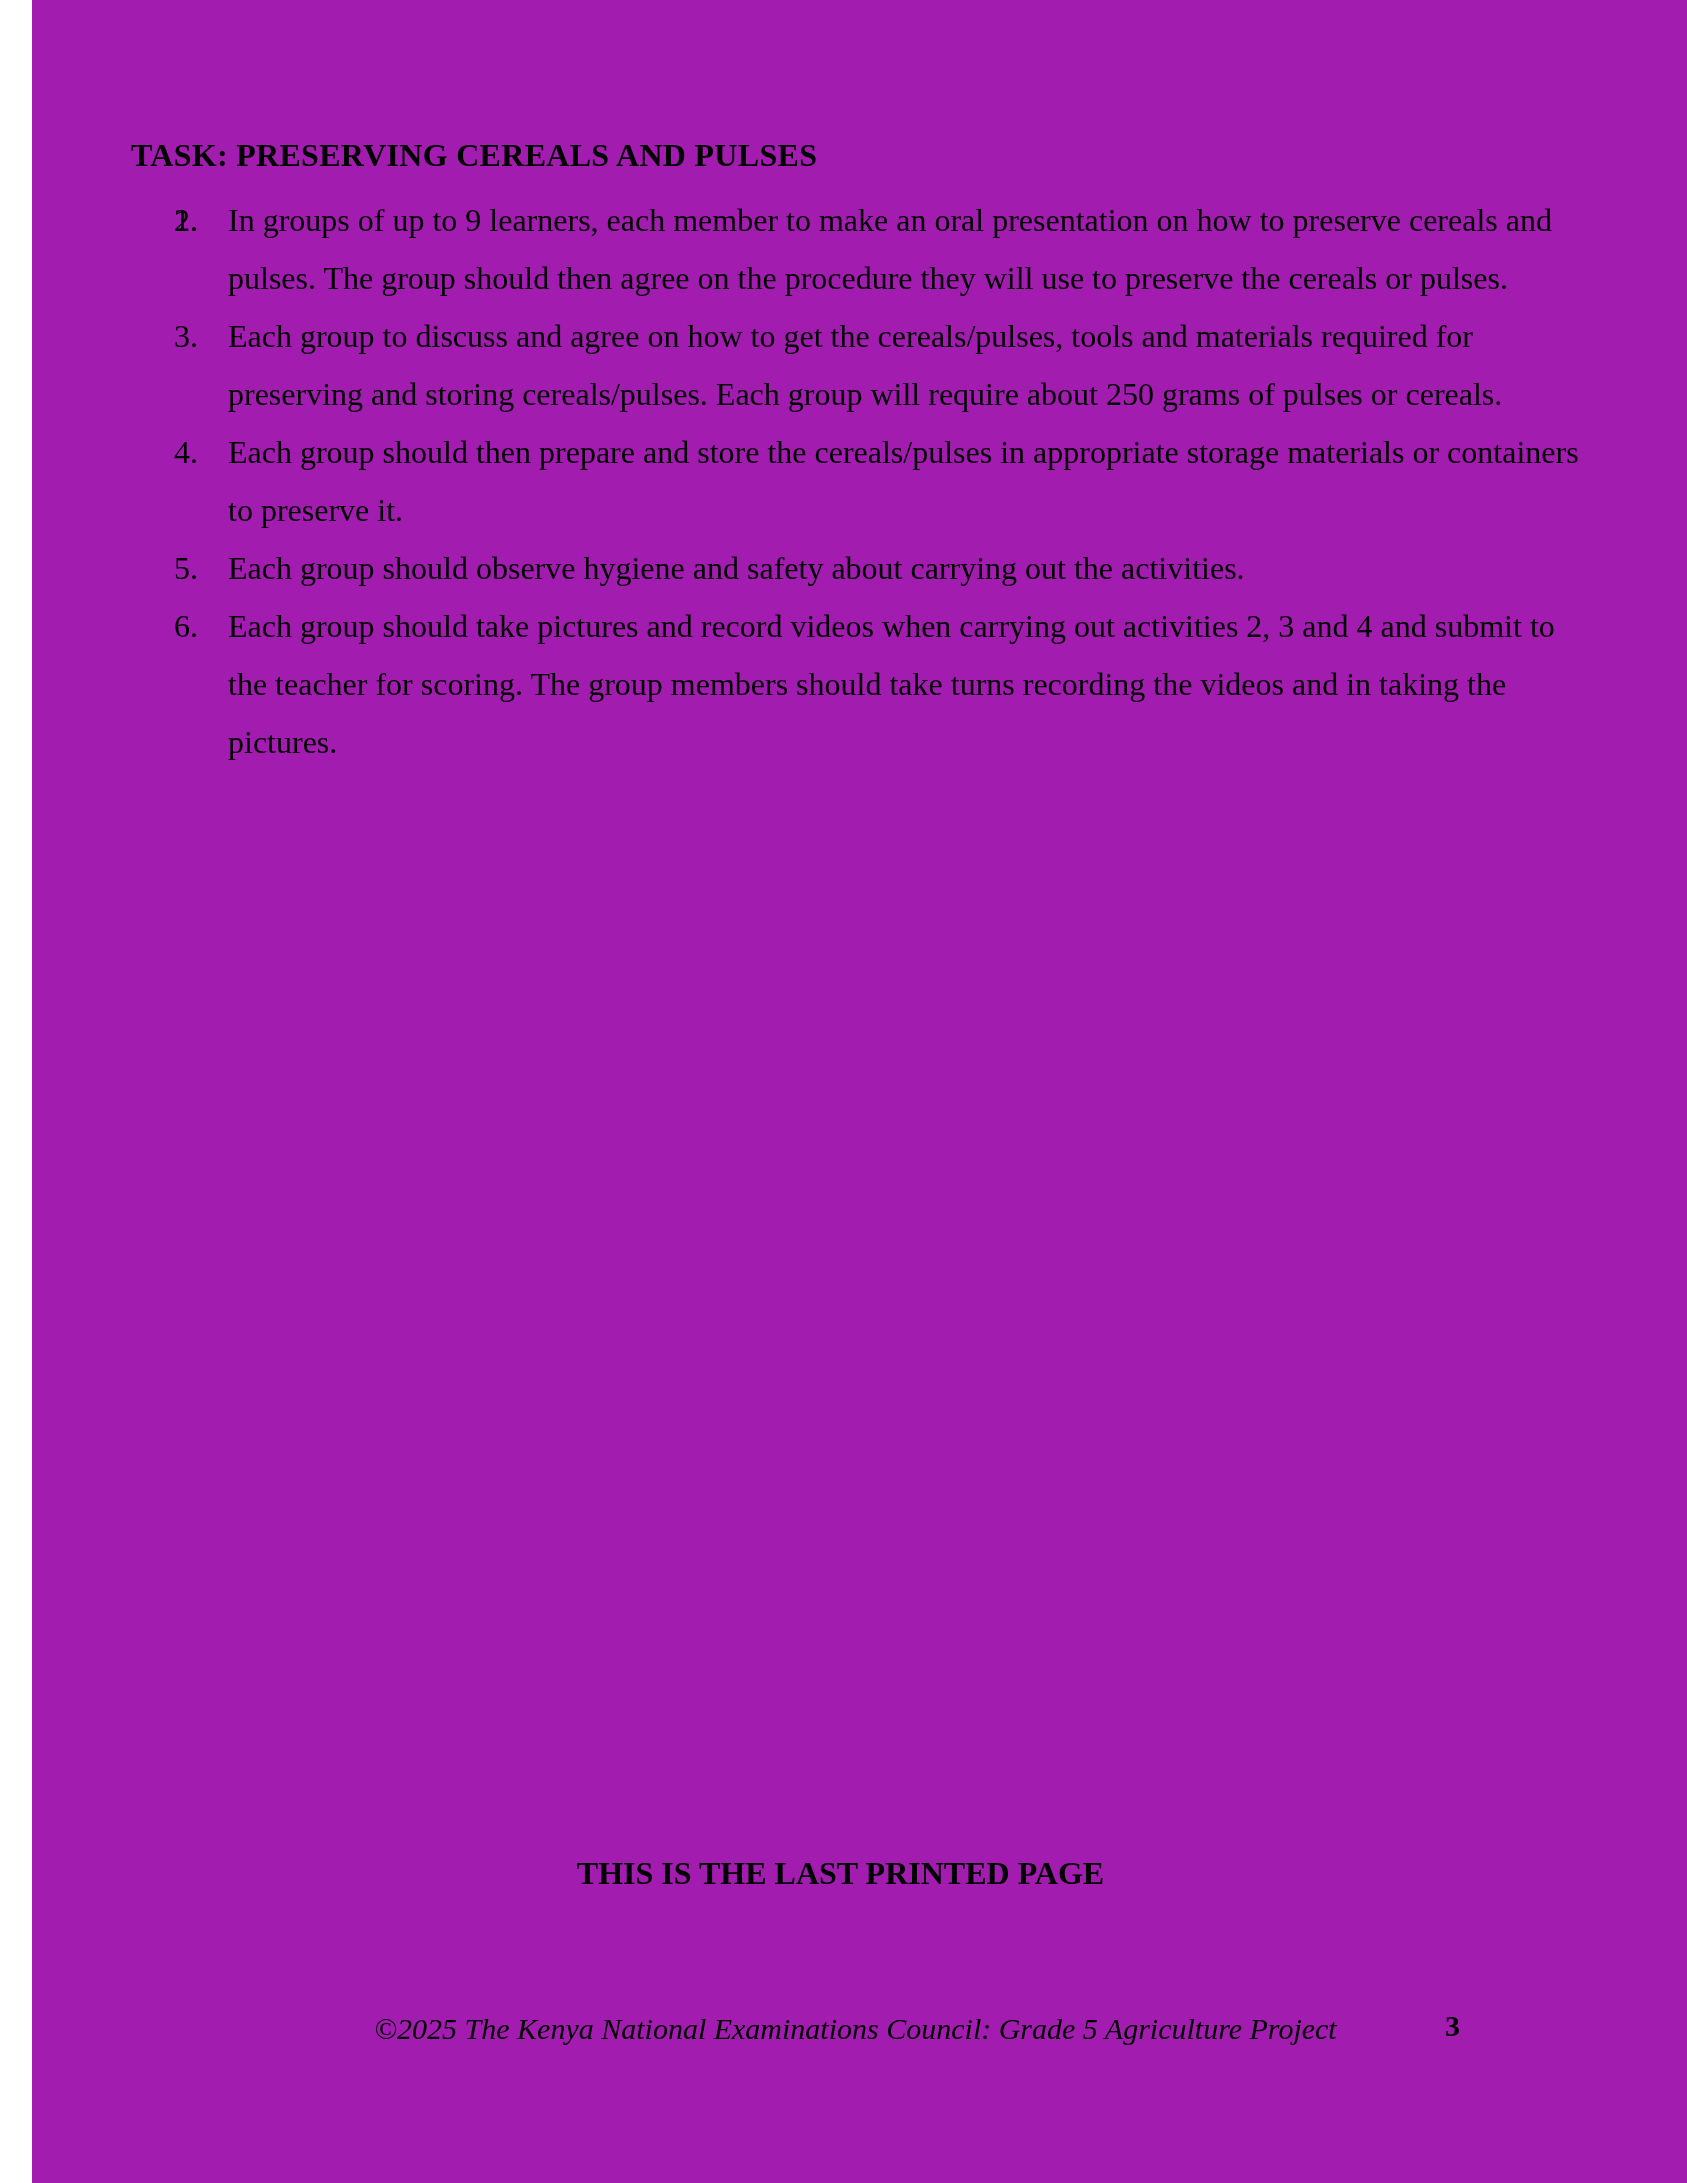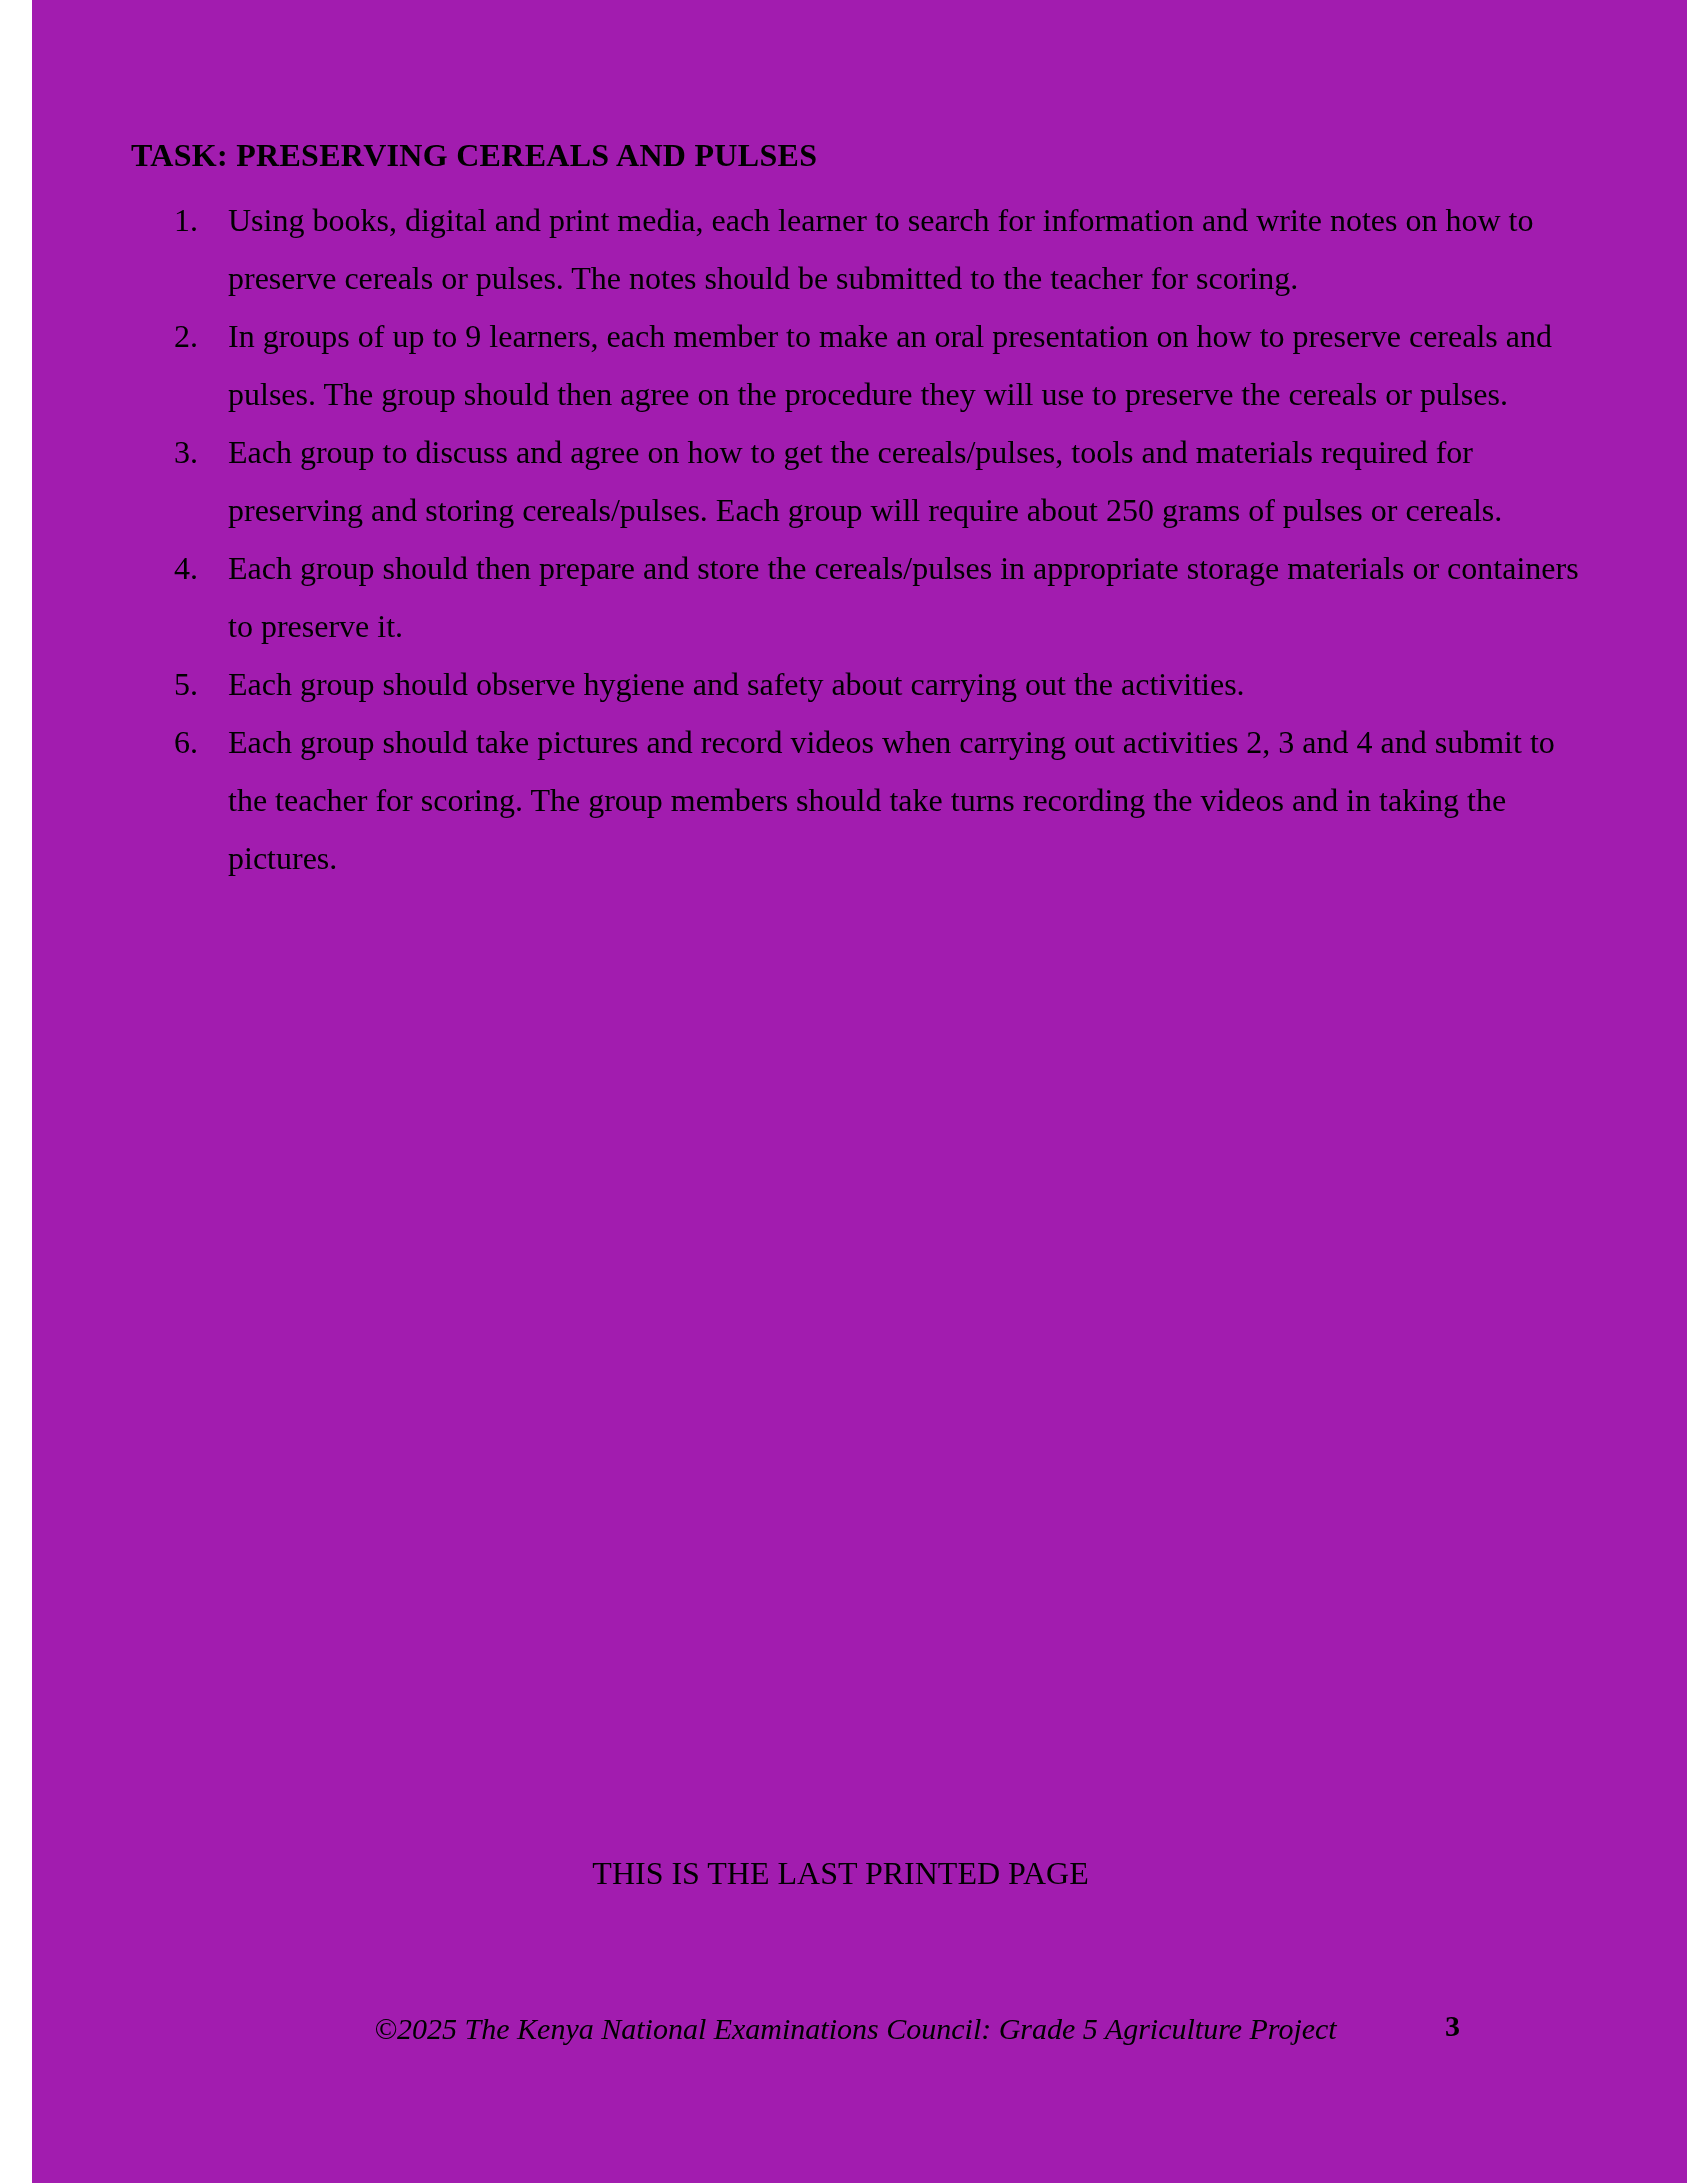--- a/index.html
+++ b/index.html
@@ -48,21 +48,21 @@
     left: 43px;
     top: 0;
   }
   .end-notice {
     position: absolute;
     left: 99px;
     top: 1854px;
     width: 1419px;
     text-align: center;
     font-size: 32px;
-    font-weight: normal;
+    font-weight: bold;
     line-height: 1.2;
   }
   .footer {
     position: absolute;
     left: 99px;
     top: 2011px;
     width: 1449px;
     font-size: 30px;
     line-height: 1.2;
   }
@@ -83,21 +83,20 @@
 </head>
 <body>
 
 <div class="page">
 
   <h1 class="doc-title">TASK: PRESERVING CEREALS AND PULSES</h1>
 
   <ol class="task-list">
     <li class="task-item">
       <span class="task-num">1.</span>
-      <span class="task-text">Using books, digital and print media, each learner to search for information and write notes on how to preserve cereals or pulses. The notes should be submitted to the teacher for scoring.</span>
     </li>
     <li class="task-item">
       <span class="task-num">2.</span>
       <span class="task-text">In groups of up to 9 learners, each member to make an oral presentation on how to preserve cereals and pulses. The group should then agree on the procedure they will use to preserve the cereals or pulses.</span>
     </li>
     <li class="task-item">
       <span class="task-num">3.</span>
       <span class="task-text">Each group to discuss and agree on how to get the cereals/pulses, tools and materials required for preserving and storing cereals/pulses. Each group will require about 250 grams of pulses or cereals.</span>
     </li>
     <li class="task-item">

